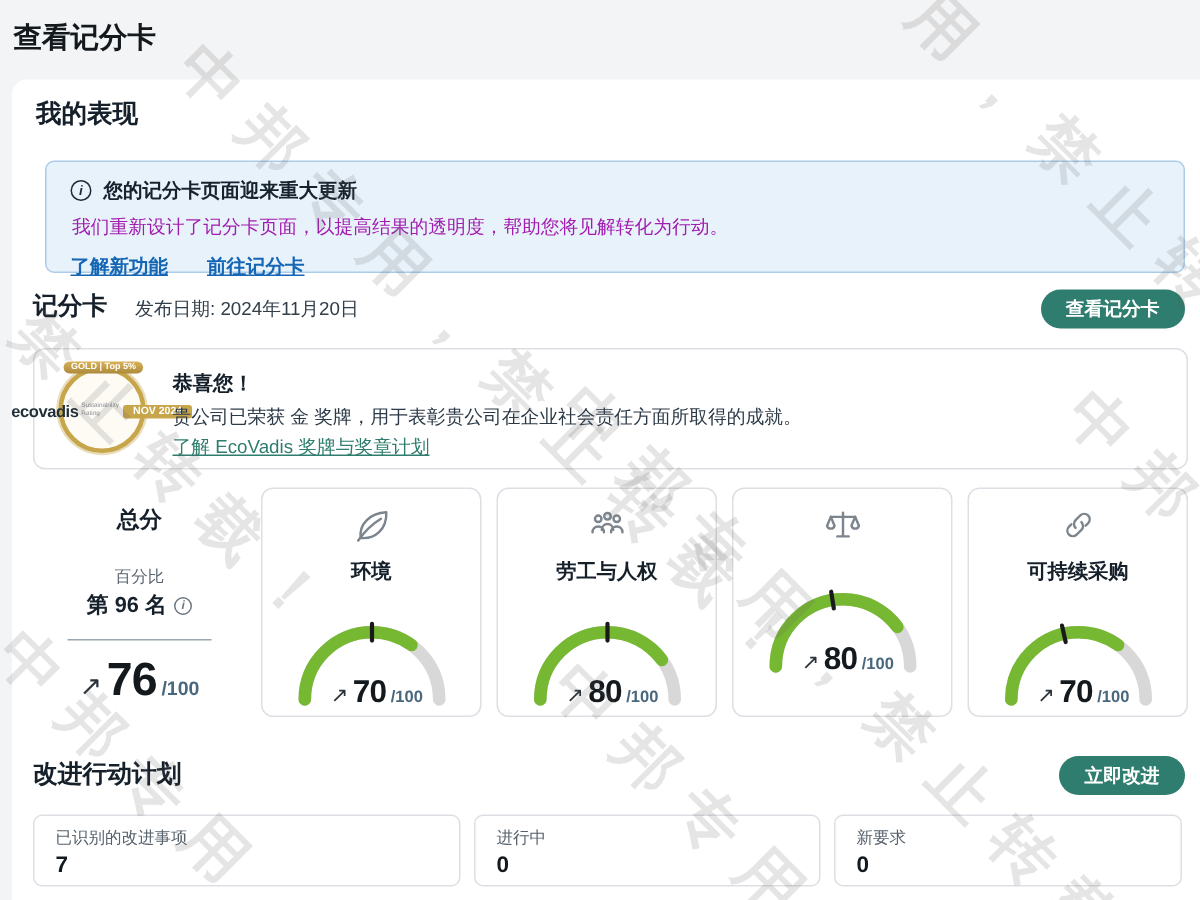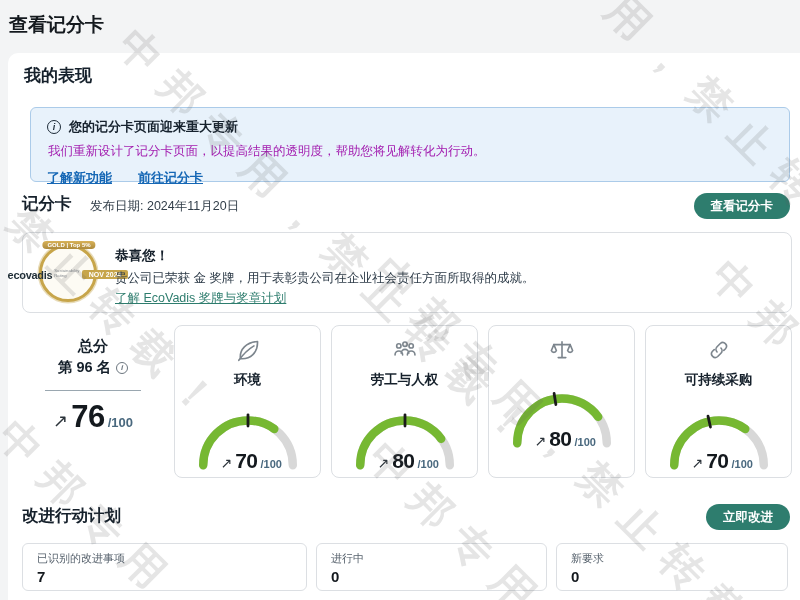--- a/index.html
+++ b/index.html
@@ -168,20 +168,21 @@
       <div class="congrats-title">恭喜您！</div>
       <div class="congrats-body">贵公司已荣获 金 奖牌，用于表彰贵公司在企业社会责任方面所取得的成就。</div>
       <a class="medal-link">了解 EcoVadis 奖牌与奖章计划</a>
     </div>
   </div>
 
   <div class="score-row">
 
     <div class="overall">
       <div class="overall-label">总分</div>
+      <div class="pct-label">百分比</div>
       <div class="pct-rank">
         <span>第 96 名</span>
         <span class="info-circle-sm">i</span>
       </div>
       <hr class="overall-divider">
       <div class="score-line overall-score">
         <span class="trend">↗</span>
         <span class="num">76</span>
         <span class="denom">/100</span>
       </div>

